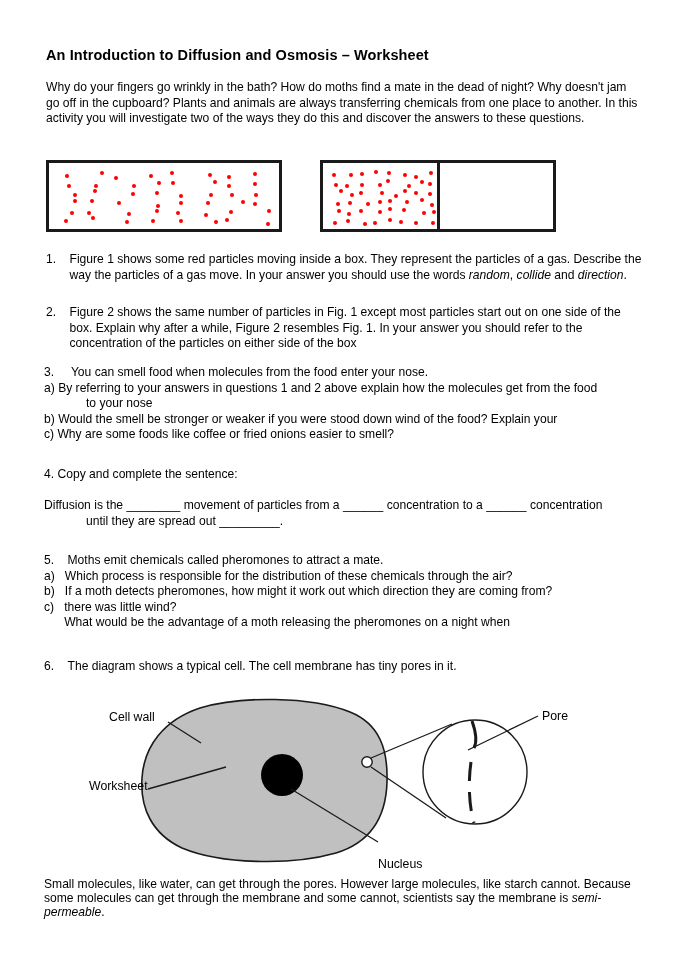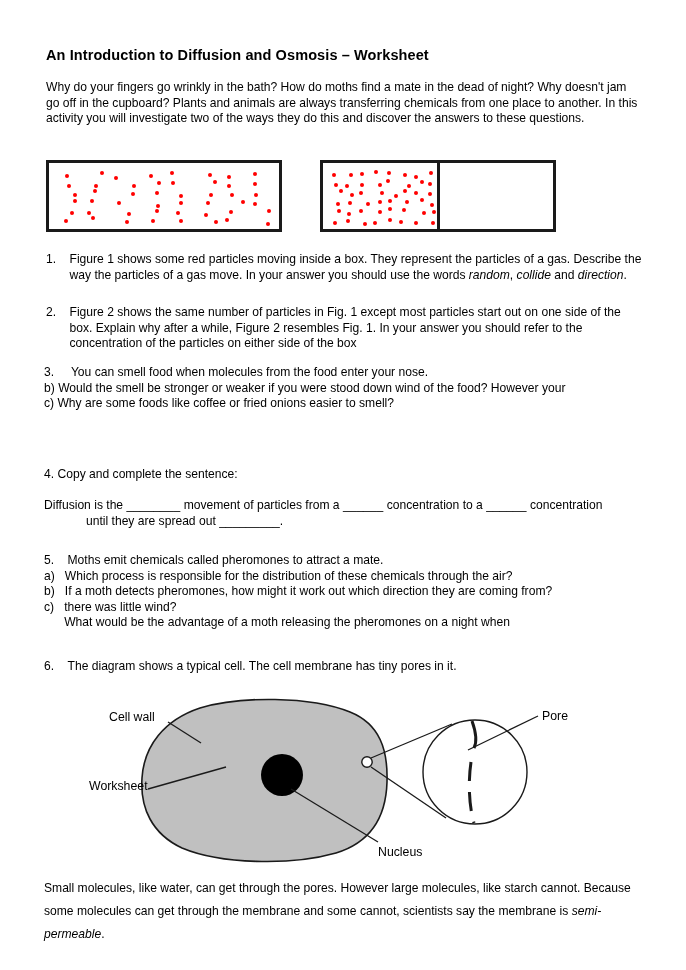--- a/index.html
+++ b/index.html
@@ -112,30 +112,30 @@
     height: 180px;
   }
   .celldiagram svg { display: block; }
   .dlabel {
     position: absolute;
     font-size: 12.3px;
     white-space: nowrap;
   }
   #label-cell-wall { left: 49px; top: 20px; text-align: center; }
   #label-cytoplasm { left: 29px; top: 89px; }
-  #label-nucleus   { left: 318px; top: 155px; }
+  #label-nucleus   { left: 318px; top: 167px; }
   #label-pore      { left: 482px; top: 19px; }
 
   .closing {
     position: absolute;
     left: 44px;
     top: 877px;
     width: 600px;
     font-size: 12.1px;
-    line-height: 23px;
+    line-height: 14px;
   }
 </style>
 </head>
 <body>
 
 <div class="page">
 
   <div class="title">An Introduction to Diffusion and Osmosis – Worksheet</div>
 
   <div class="intro">Why do your fingers go wrinkly in the bath? How do moths find a mate in the dead of night? Why doesn't jam go off in the cupboard? Plants and animals are always transferring chemicals from one place to another. In this activity you will investigate two of the ways they do this and discover the answers to these questions.</div>
@@ -257,22 +257,27 @@
       <span class="qtext"><span>Figure 2 shows the same number of particles in Fig. 1 except most particles start out on one side of the box. Explain why after a while, Figure 2 resembles Fig. 1. In your answer you should refer to the concentration of the particles on either side of the box</span></span>
     </div>
   </div>
 
   <div class="qblock" id="q3" style="left:44px; top:365px; width:600px;">
     <div class="qrow">
       <span class="qnum">3.&nbsp;&nbsp;&nbsp;&nbsp;&nbsp;</span>
       <span class="qtext">You can smell food when molecules from the food enter your nose.</span>
     </div>
     <div>
+      <span>a)</span>
+      <span>By referring to your answers in questions 1 and 2 above explain how the molecules get from the food</span>
+      <span class="indent-cont">to your nose</span>
+    </div>
+    <div>
       <span>b)</span>
-      <span>Would the smell be stronger or weaker if you were stood down wind of the food? However your</span>
+      <span>Would the smell be stronger or weaker if you were stood down wind of the food? Explain your</span>
     </div>
     <div>
       <span>c)</span>
       <span>Why are some foods like coffee or fried onions easier to smell?</span>
     </div>
   </div>
 
   <div class="qblock" id="q4" style="left:44px; top:467px; width:600px;">
     <div>
       <span>4.</span>

